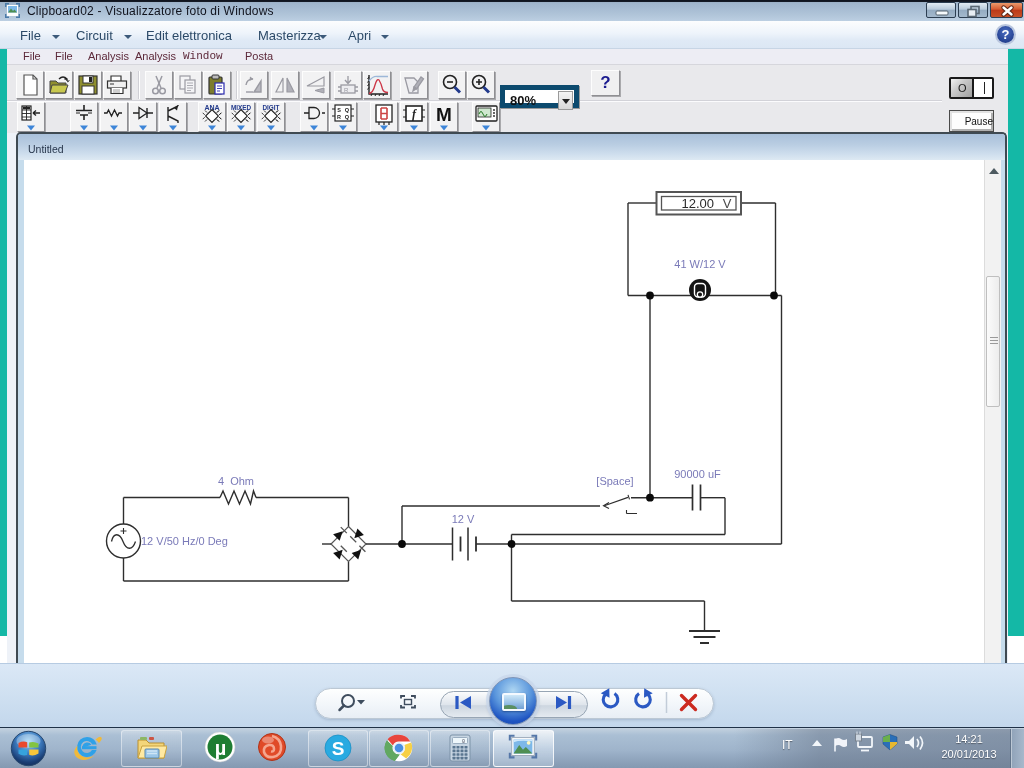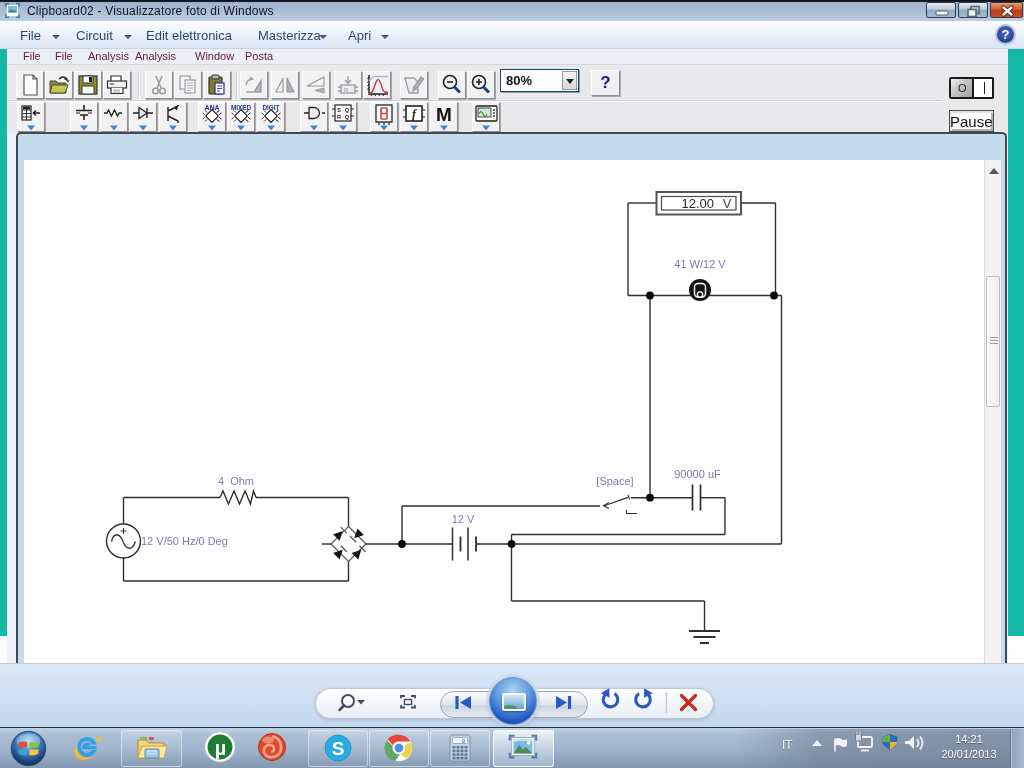--- a/index.html
+++ b/index.html
@@ -27,31 +27,31 @@
 #ewb { position:absolute; left:7px; top:49px; width:1001px; height:614px; background:#eef2f8; }
 #ewbmenu { position:absolute; left:0px; top:0px; width:1001px; height:15px; background:#ededf4; }
 .emi { position:absolute; top:1px; font-size:11px; color:#5c2839; }
 #ewbtool { position:absolute; left:0px; top:15px; width:1001px; height:69px; background:#e9e9ec;
   border-top:1px solid #d6d6dc; }
 .tbtn { position:absolute; width:28px; height:28px; background:#f2f2f3;
   border:1px solid; border-color:#fdfdfd #8f8f93 #8f8f93 #fdfdfd; box-shadow:1px 1px 0 rgba(90,90,95,.45); }
 .tb1 { top:6px; }
 .tb2 { top:37px; height:30px; }
 .tbtn svg { position:absolute; left:0; top:0; }
-#combo { position:absolute; left:493px; top:20px; width:79px; height:23px; background:#fff; border:1px solid #0c4a6e; box-shadow:1px 1px 0 #999; }
+#combo { position:absolute; left:493px; top:36px; width:79px; height:23px; background:#fff; border:5px solid #0c4a6e; box-shadow:1px 1px 0 #999; }
 #combo .txt { position:absolute; left:5px; top:3px; font-size:13px; font-weight:bold; color:#111; }
 #combo .drop { position:absolute; right:1px; top:1px; width:15px; height:19px; background:linear-gradient(180deg,#f4f4f4,#d8d8d8); border:1px solid #9a9a9a; }
 #combo .drop:after { content:""; position:absolute; left:3px; top:7px; border-left:4px solid transparent; border-right:4px solid transparent; border-top:5px solid #222; }
 #qbtn { position:absolute; left:584px; top:21px; width:29px; height:26px; background:#f0f0f1; border:1px solid; border-color:#fdfdfd #8f8f93 #8f8f93 #fdfdfd; box-shadow:1px 1px 0 rgba(90,90,95,.45); color:#1b1b8f; font-weight:bold; font-size:17px; text-align:center; line-height:24px; }
 #powersw { position:absolute; left:942px; top:28px; width:45px; height:22px; border:2px solid #1a1a1a; background:#fff; border-radius:2px; }
 #powersw .o { position:absolute; left:0px; top:0px; width:23px; height:18px; background:linear-gradient(135deg,#f2f2f2 0%,#c9c9c9 40%,#9f9f9f 100%); border-right:2px solid #1a1a1a; }
 #powersw .o:after { content:"O"; position:absolute; left:7px; top:2.5px; font-size:11px; color:#1a1a1a; }
 #powersw .i { position:absolute; right:7px; top:3px; width:1.5px; height:12px; background:#222; }
 #pausebtn { position:absolute; left:942px; top:61px; width:45px; height:22px; background:#fdfdfd; border:1px solid #4a4a4a;
-  box-shadow:inset 2px 2px 0 #e2e2e2, inset -2px -2px 0 #b0b0b0; font-size:15px; color:#111; text-align:left; line-height:21px; }
+  box-shadow:inset 2px 2px 0 #e2e2e2, inset -2px -2px 0 #b0b0b0; font-size:10px; color:#111; text-align:right; line-height:21px; }
 
 #docwin { position:absolute; left:9px; top:83px; width:991px; height:531px;
   border:2px solid #3f4a52; border-bottom:none; border-radius:5px 5px 0 0; background:#c6dcec; overflow:hidden; }
 #doctitle { position:absolute; left:0; top:0; width:100%; height:26px;
   background:linear-gradient(180deg,#a9c0da 0%,#b9cde2 40%,#cddded 75%,#dde9f3 100%); }
 #doctitle span { position:absolute; left:10px; top:9px; font-size:10.5px; color:#27364c; }
 #doccanvas { position:absolute; left:6px; top:26px; width:960px; height:505px; background:#ffffff; }
 #docsb { position:absolute; left:966px; top:26px; width:17px; height:505px; background:#f2f2f2; border-left:1px solid #dcdcdc; }
 #docsb .up { position:absolute; left:4px; top:8px; width:0; height:0; border-left:5px solid transparent; border-right:5px solid transparent; border-bottom:6px solid #4d5a60; }
 #docsb .thumb { position:absolute; left:1px; top:116px; width:14px; height:131px; background:linear-gradient(90deg,#fbfbfb,#ededed); border:1px solid #bfbfbf; border-radius:2px; }
@@ -127,21 +127,21 @@
       <div class="vcaret" style="left:381px;"></div>
   </div>
   <div id="vhelp">?</div>
 
   <div id="ewb">
     <div id="ewbmenu">
       <div class="emi" style="left:16px;">File</div>
       <div class="emi" style="left:48px;">File</div>
       <div class="emi" style="left:81px;">Analysis</div>
       <div class="emi" style="left:128px;">Analysis</div>
-      <div class="emi" style="left:188px;">Window</div>
+      <div class="emi" style="left:176px;font-family:Liberation Mono, monospace;">Window</div>
       <div class="emi" style="left:238px;">Posta</div>
     </div>
     <div id="ewbtool">
         <div class="tbtn tb1" style="left:9px;">
           <svg width="26" height="26" viewBox="0 0 26 26">
             <path d="M7,3 L16,3 L20,7 L20,23 L7,23 Z" fill="#fff" stroke="#555" stroke-width="1.2"></path>
             <path d="M16,3 L16,7 L20,7" fill="none" stroke="#555" stroke-width="1.2"></path>
           </svg>
         </div>
         <div class="tbtn tb1" style="left:38px;">
@@ -395,20 +395,23 @@
         <div class="txt">80%</div>
         <div class="drop"></div>
       </div>
     <div id="qbtn">?</div>
     <div id="powersw">
         <div class="o"></div>
         <div class="i"></div>
       </div>
     <div id="pausebtn">Pause</div>
     <div id="docwin">
+      <div id="doctitle">
+          <span>Untitled</span>
+        </div>
       <div id="doccanvas"></div>
       <div id="docsb">
         <div class="up"></div>
         <div class="thumb">
             <div class="grip"></div>
           </div>
       </div>
     </div>
   </div>
 

